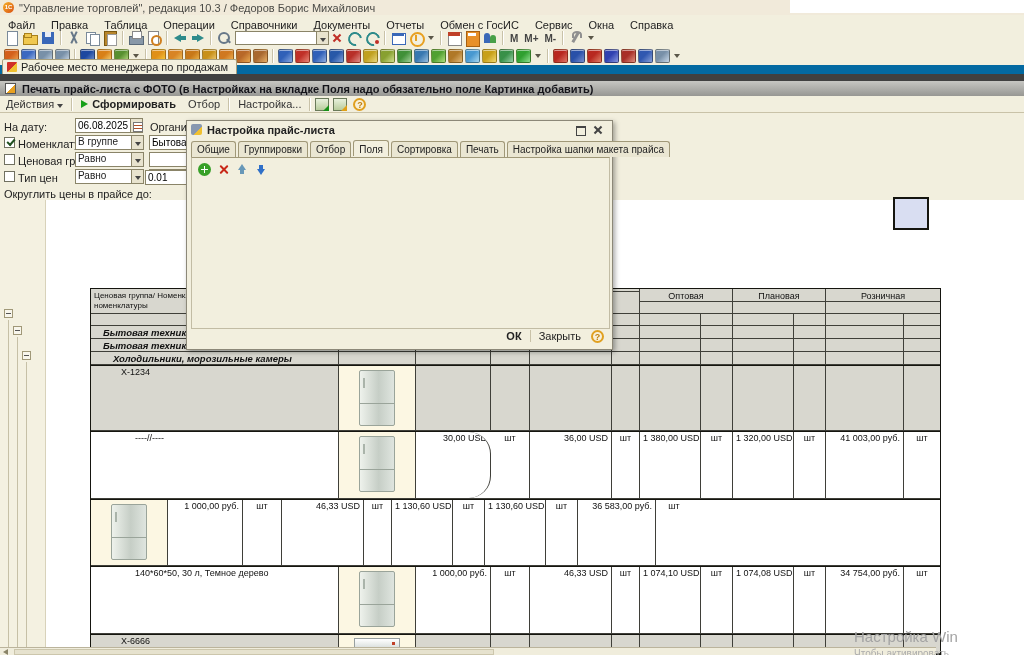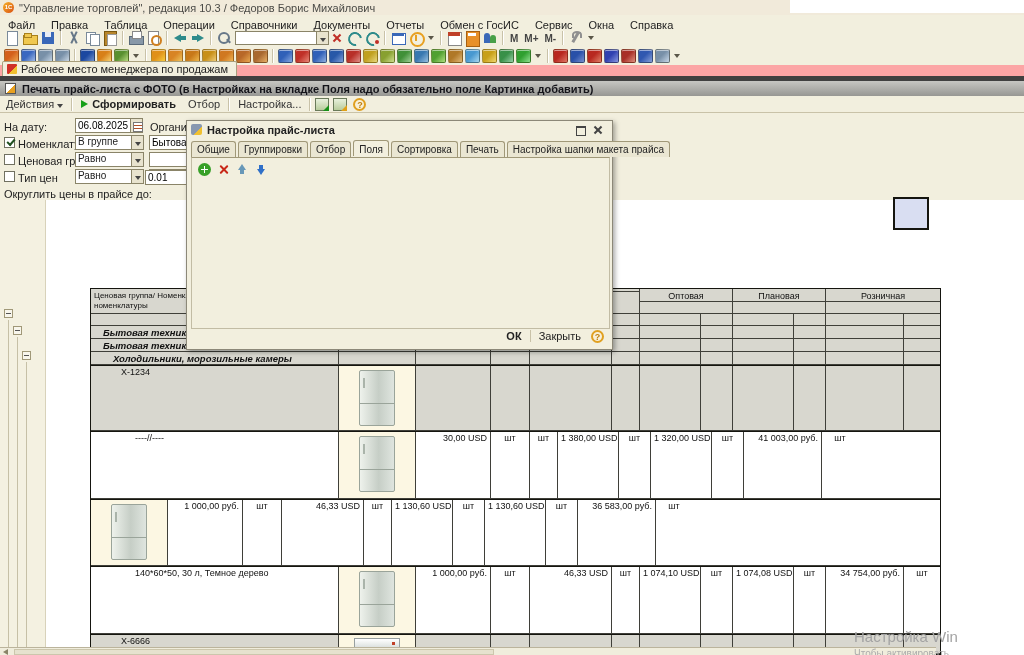--- a/index.html
+++ b/index.html
@@ -70,21 +70,21 @@
 
   .searchbox { display:flex; align-items:center; margin:0 2px; }
   .searchbox input { width:82px; height:14px; border:1px solid #8A8468; font-size:10px; padding:0 2px; background:#fff; }
   .combo-btn { width:12px; height:14px; background:#E8E3CE; border:1px solid #8A8468; border-left:none; position:relative; }
   .combo-btn::after { content:""; position:absolute; left:3px; top:6px; border-left:3px solid transparent; border-right:3px solid transparent; border-top:4px solid #444; }
   .clear-x { width:12px; height:12px; position:relative; margin-left:2px; }
   .clear-x::before,.clear-x::after { content:""; position:absolute; left:5px; top:1px; width:2px; height:10px; background:#C03028; }
   .clear-x::before { transform:rotate(45deg);} .clear-x::after { transform:rotate(-45deg);}
 
   
-  .tabstrip { position:absolute; left:0; top:65px; width:1024px; height:16px; background:#fca5a5; border-bottom:5px solid #404040; }
+  .tabstrip { position:absolute; left:0; top:65px; width:1024px; height:16px; background:#0369a1; border-bottom:7px solid #404040; }
   .ws-tab { position:absolute; left:2px; bottom:0; height:15px; background:#F2EFDE; border:1px solid #A89F7D; border-bottom:none;
             border-radius:2px 2px 0 0; display:flex; align-items:center; padding:0 8px 0 4px; }
   .ws-tab-icon { width:10px; height:10px; margin-right:4px; background:linear-gradient(135deg,#D03028 55%,#F0C030 55%); border-radius:1px; }
   .ws-tab-label { font-size:11px; color:#222; white-space:nowrap; }
 
   
   .headerbar { position:absolute; left:0; top:81px; width:1024px; height:15px;
                background:linear-gradient(#C6C6C2,#979793); display:flex; align-items:center; }
   .hb-icon { width:11px; height:11px; margin:0 6px 0 5px; background:linear-gradient(135deg,#fff 55%,#E8A020 55%); border:1px solid #555; }
   .hb-title { font-size:11px; font-weight:bold; color:#14141a; white-space:nowrap; }
@@ -476,22 +476,23 @@
           <div class="pc price bg-gray" style="width: 61px;"></div>
           <div class="pc unit bg-gray" style="width: 32px;"></div>
           <div class="pc price bg-gray" style="width: 78px;"></div>
           <div class="pc unit bg-gray" style="width: 36px; border-right: none;"></div>
         </div>
         <div class="prow item" style="height: 68px;">
           <div class="pc bg-white" style="width: 248px; padding-left: 44px;">----//----</div>
           <div class="pc bg-cream" style="width: 77px;">
             <div class="fridge"></div>
           </div>
-          <div class="pc price bg-white" style="width: 75px;">30,00 USD</div>
+          <div class="pc price bg-white" style="width: 75px; border-radius: 22px;">30,00 USD</div>
           <div class="pc unit bg-white" style="width: 39px;">шт</div>
+          <div class="pc price bg-white" style="width: 82px;">36,00 USD</div>
           <div class="pc unit bg-white" style="width: 28px;">шт</div>
           <div class="pc price bg-white" style="width: 61px;">1 380,00 USD</div>
           <div class="pc unit bg-white" style="width: 32px;">шт</div>
           <div class="pc price bg-white" style="width: 61px;">1 320,00 USD</div>
           <div class="pc unit bg-white" style="width: 32px;">шт</div>
           <div class="pc price bg-white" style="width: 78px;">41 003,00 руб.</div>
           <div class="pc unit bg-white" style="width: 36px; border-right: none;">шт</div>
         </div>
         <div class="prow item" style="height: 67px;">
           <div class="pc bg-cream" style="width: 77px;">

